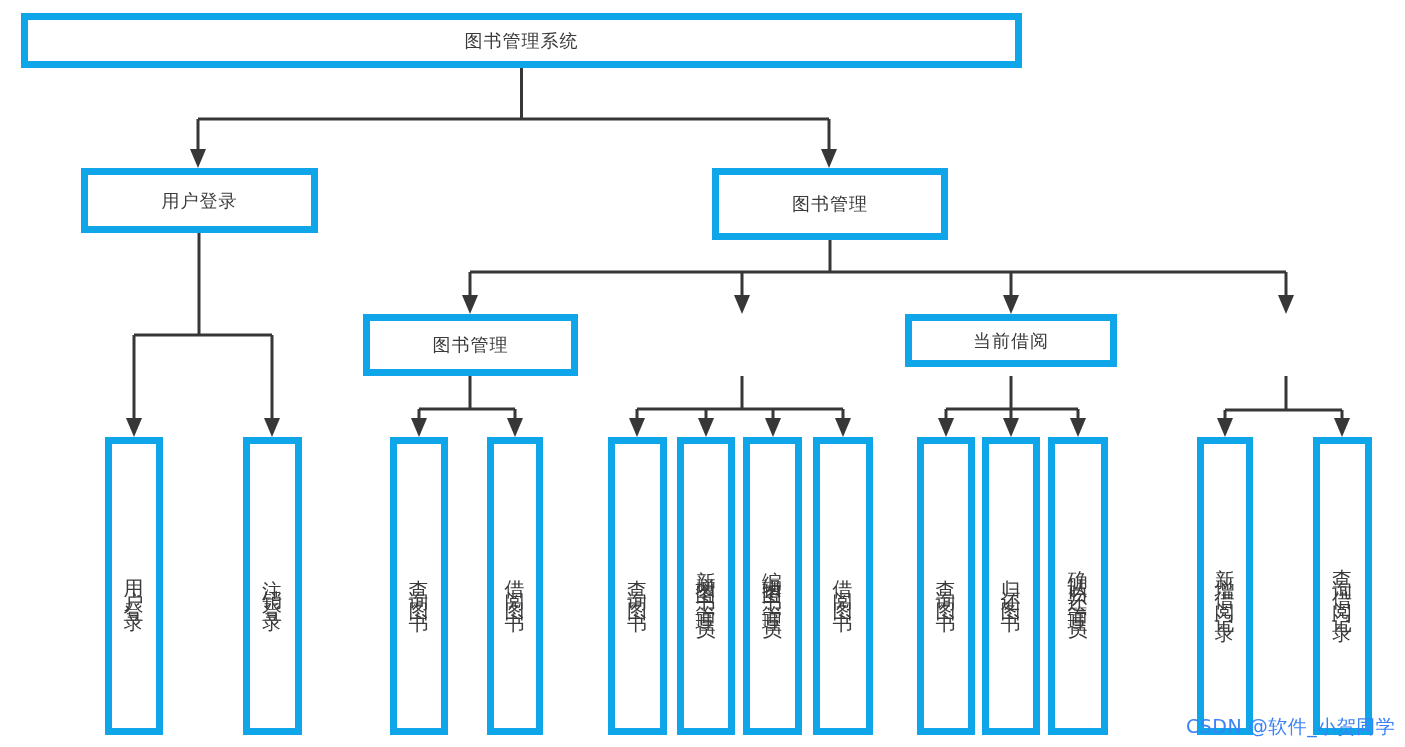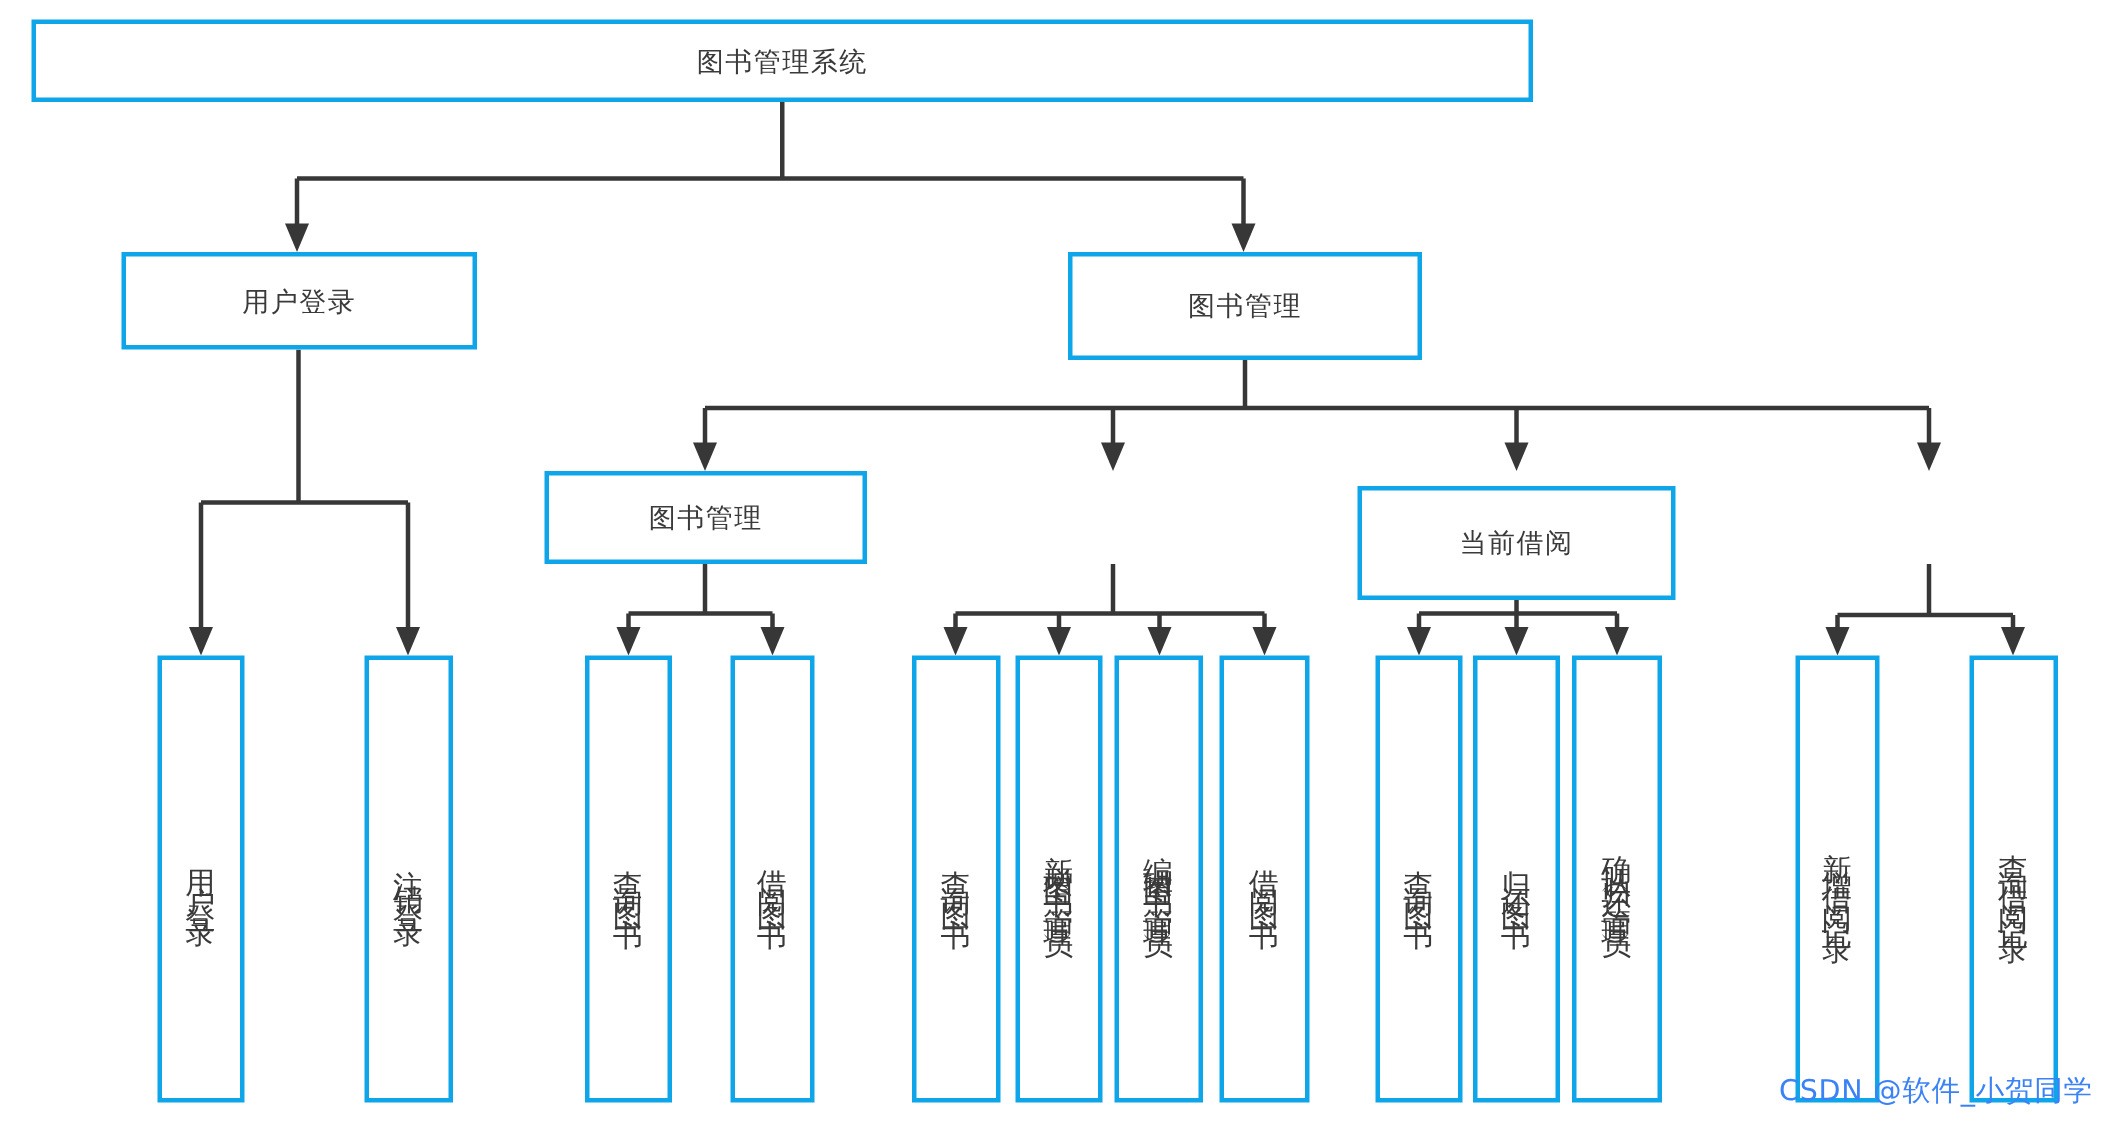--- a/index.html
+++ b/index.html
@@ -19,21 +19,21 @@
     position: absolute;
     left: 0;
     top: 0;
     width: 1405px;
     height: 747px;
     pointer-events: none;
   }
   .node {
     position: absolute;
     box-sizing: border-box;
-    border: 3px solid #0ea5e9;
+    border: 7px solid #0ea5e9;
     background: #ffffff;
     color: #3a3a3a;
     display: flex;
     align-items: center;
     justify-content: center;
     text-align: center;
   }
   .h-node {
     font-size: 18px;
     letter-spacing: 1px;
@@ -120,21 +120,21 @@
       <path d="M1334 418 L1350 418 L1342 437 Z"></path>
     </g>
   </svg>
 
   <div class="node h-node" style="left:21px; top:13px; width:1001px; height:55px;">图书管理系统</div>
 
   <div class="node h-node" style="left:81px; top:168px; width:237px; height:65px;">用户登录</div>
   <div class="node h-node" style="left:712px; top:168px; width:236px; height:72px;">图书管理</div>
 
   <div class="node h-node" style="left:363px; top:314px; width:215px; height:62px;">图书管理</div>
-  <div class="node h-node" style="left:905px; top:324px; width:212px; height:76px;">当前借阅</div>
+  <div class="node h-node" style="left:905px; top:314px; width:212px; height:53px;">当前借阅</div>
 
   <div class="node leaf" style="left:105px; top:437px; width:58px; height:298px;">用户登录</div>
   <div class="node leaf" style="left:243px; top:437px; width:59px; height:298px;">注销登录</div>
 
   <div class="node leaf" style="left:390px; top:437px; width:58px; height:298px;">查询图书</div>
   <div class="node leaf" style="left:487px; top:437px; width:56px; height:298px;">借阅图书</div>
 
   <div class="node leaf" style="left:608px; top:437px; width:59px; height:298px;">查询图书</div>
   <div class="node leaf leaf-wide" style="left:677px; top:437px; width:58px; height:298px;">新增图书（管理员）</div>
   <div class="node leaf leaf-wide" style="left:743px; top:437px; width:59px; height:298px;">编辑图书（管理员）</div>

